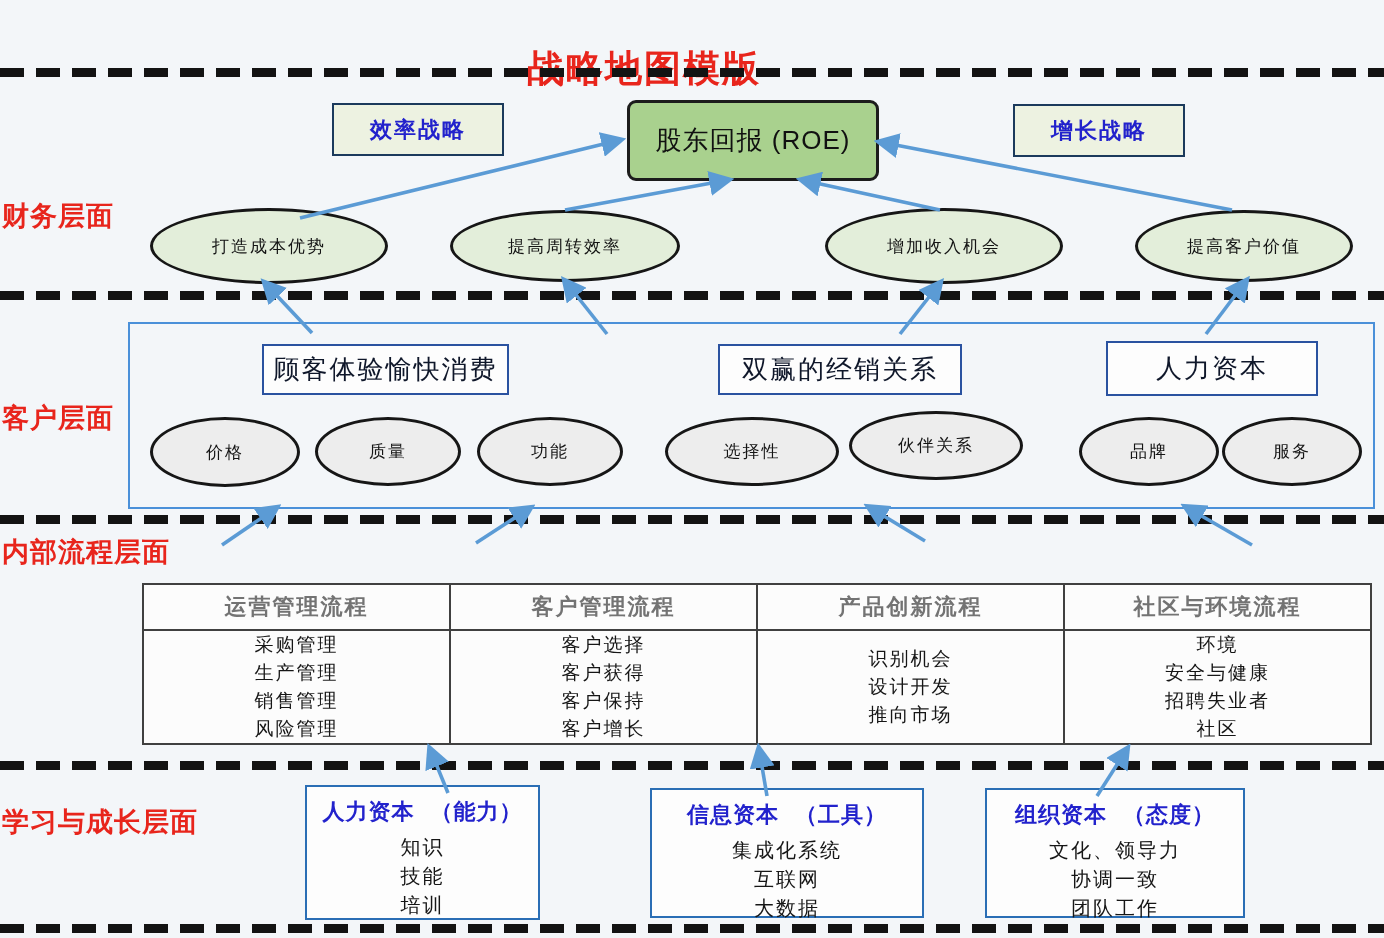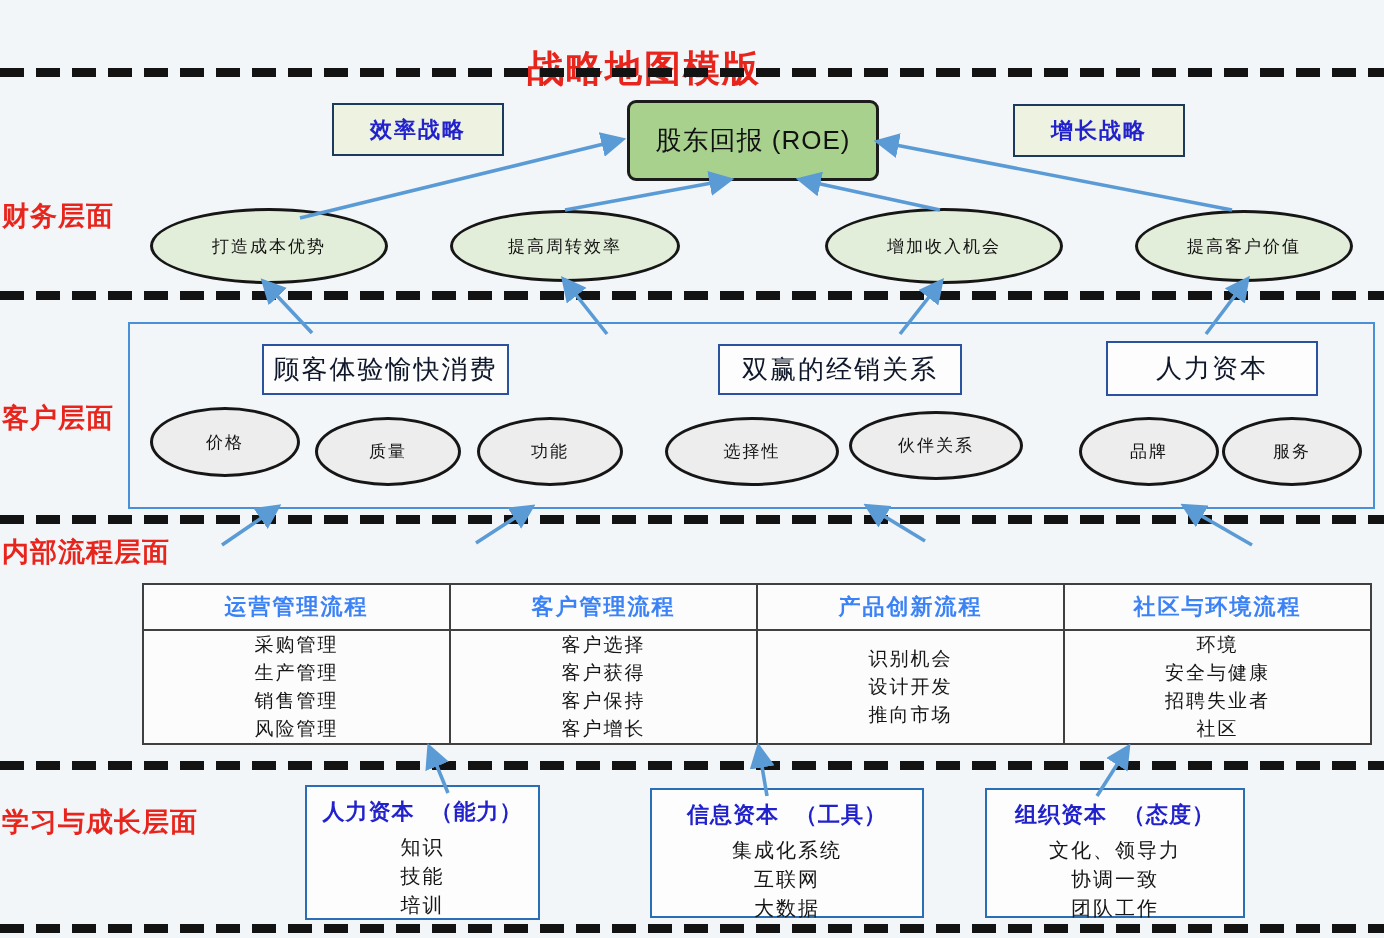--- a/index.html
+++ b/index.html
@@ -32,21 +32,21 @@
 
   .hdr-box{position:absolute;display:flex;align-items:center;justify-content:center;
     background:#fdfdfd;border:2px solid #2a52a0;color:#0f172a;font-size:26px;font-weight:normal;
     letter-spacing:2px;}
 
   .ptable{position:absolute;left:142px;top:583px;width:1230px;height:162px;
     display:flex;border:2px solid #404040;background:#fcfcfc;box-sizing:border-box;}
   .pcol{flex:1;display:flex;flex-direction:column;border-right:2px solid #404040;box-sizing:border-box;}
   .pcol:last-child{border-right:none;}
   .phead{height:44px;display:flex;align-items:center;justify-content:center;
-    border-bottom:2px solid #404040;color:#3b82f6;font-size:22px;font-weight:bold;letter-spacing:2px;text-align:right;}
+    border-bottom:2px solid #404040;color:#737373;font-size:22px;font-weight:bold;letter-spacing:2px;text-align:right;}
   .pbody{flex:1;display:flex;flex-direction:column;align-items:center;justify-content:center;
     font-family:"Liberation Serif","DejaVu Serif",serif;font-size:19px;color:#161616;line-height:28px;
     letter-spacing:2px;}
 
   .lbox{position:absolute;background:#fdfdfd;border:2px solid #2a6eb5;box-sizing:border-box;
     display:flex;flex-direction:column;align-items:center;padding-top:10px;}
   .lhead{display:flex;align-items:flex-start;justify-content:center;color:#2222cc;
     font-size:22px;font-weight:bold;letter-spacing:1px;margin-bottom:6px;}
   .lhead .qual{margin-left:16px;}
   .litem{font-family:"Liberation Serif","DejaVu Serif",serif;font-size:20px;color:#161616;
@@ -80,21 +80,21 @@
   <div class="ellipse green" style="left:450px;top:210px;width:224px;height:66px;">提高周转效率</div>
   <div class="ellipse green" style="left:825px;top:208px;width:232px;height:70px;">增加收入机会</div>
   <div class="ellipse green" style="left:1135px;top:210px;width:212px;height:66px;">提高客户价值</div>
 
   <div class="cust-rect" style="left:128px;top:322px;width:1243px;height:183px;"></div>
 
   <div class="hdr-box" style="left:262px;top:344px;width:243px;height:47px;">顾客体验愉快消费</div>
   <div class="hdr-box" style="left:718px;top:344px;width:240px;height:47px;">双赢的经销关系</div>
   <div class="hdr-box" style="left:1106px;top:341px;width:208px;height:51px;">人力资本</div>
 
-  <div class="ellipse gray" style="left:150px;top:407px;width:144px;height:64px;">价格</div>
+  <div class="ellipse gray" style="left:150px;top:417px;width:144px;height:64px;">价格</div>
   <div class="ellipse gray" style="left:315px;top:417px;width:140px;height:63px;">质量</div>
   <div class="ellipse gray" style="left:477px;top:417px;width:140px;height:63px;">功能</div>
   <div class="ellipse gray" style="left:665px;top:417px;width:168px;height:63px;">选择性</div>
   <div class="ellipse gray" style="left:849px;top:411px;width:168px;height:63px;">伙伴关系</div>
   <div class="ellipse gray" style="left:1079px;top:417px;width:134px;height:63px;">品牌</div>
   <div class="ellipse gray" style="left:1222px;top:417px;width:134px;height:63px;">服务</div>
 
   <div class="ptable">
     <div class="pcol">
       <div class="phead">运营管理流程</div>

